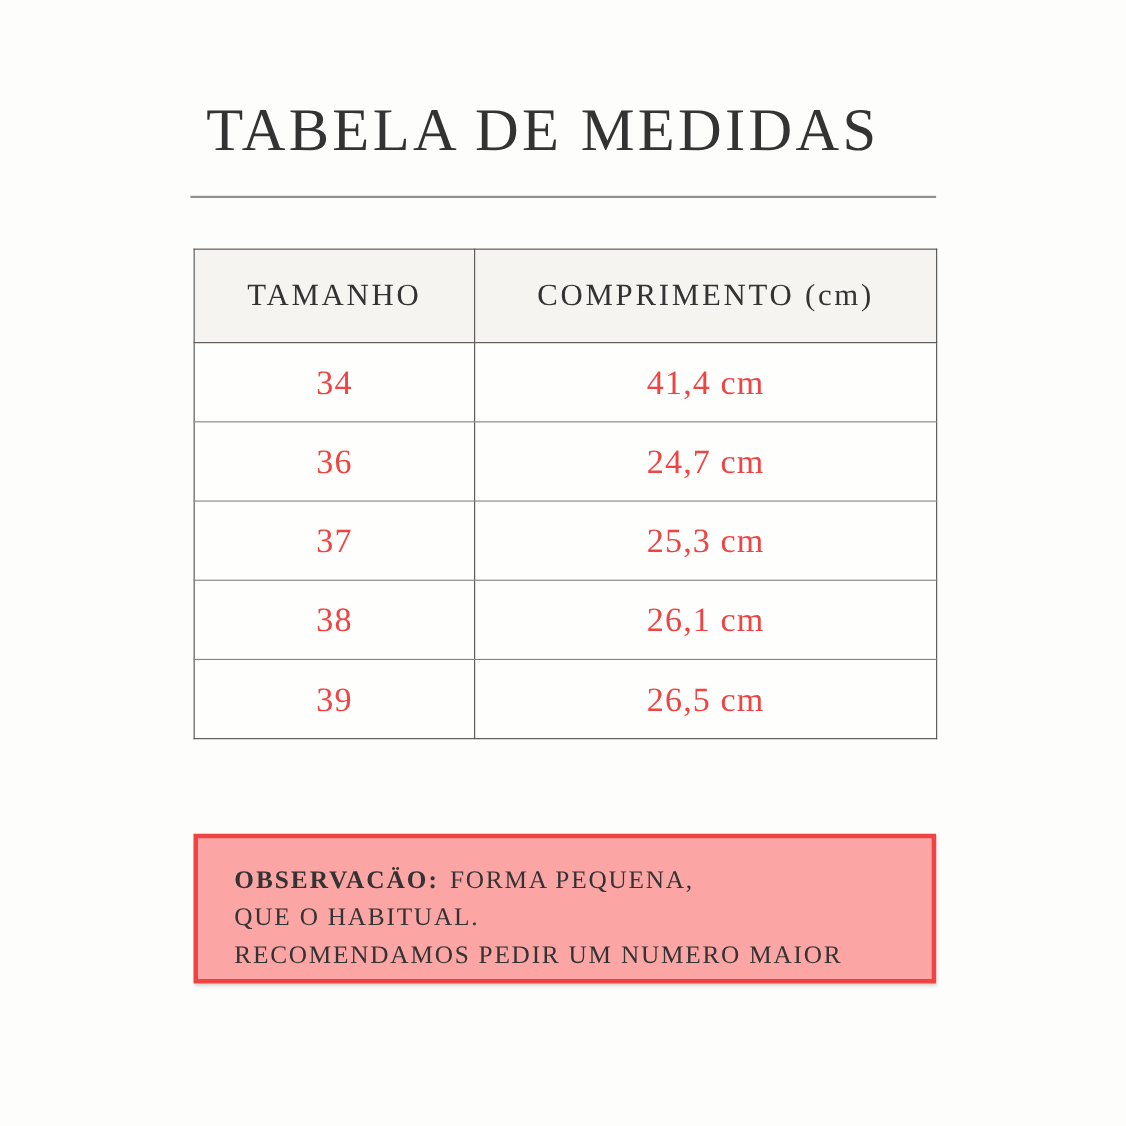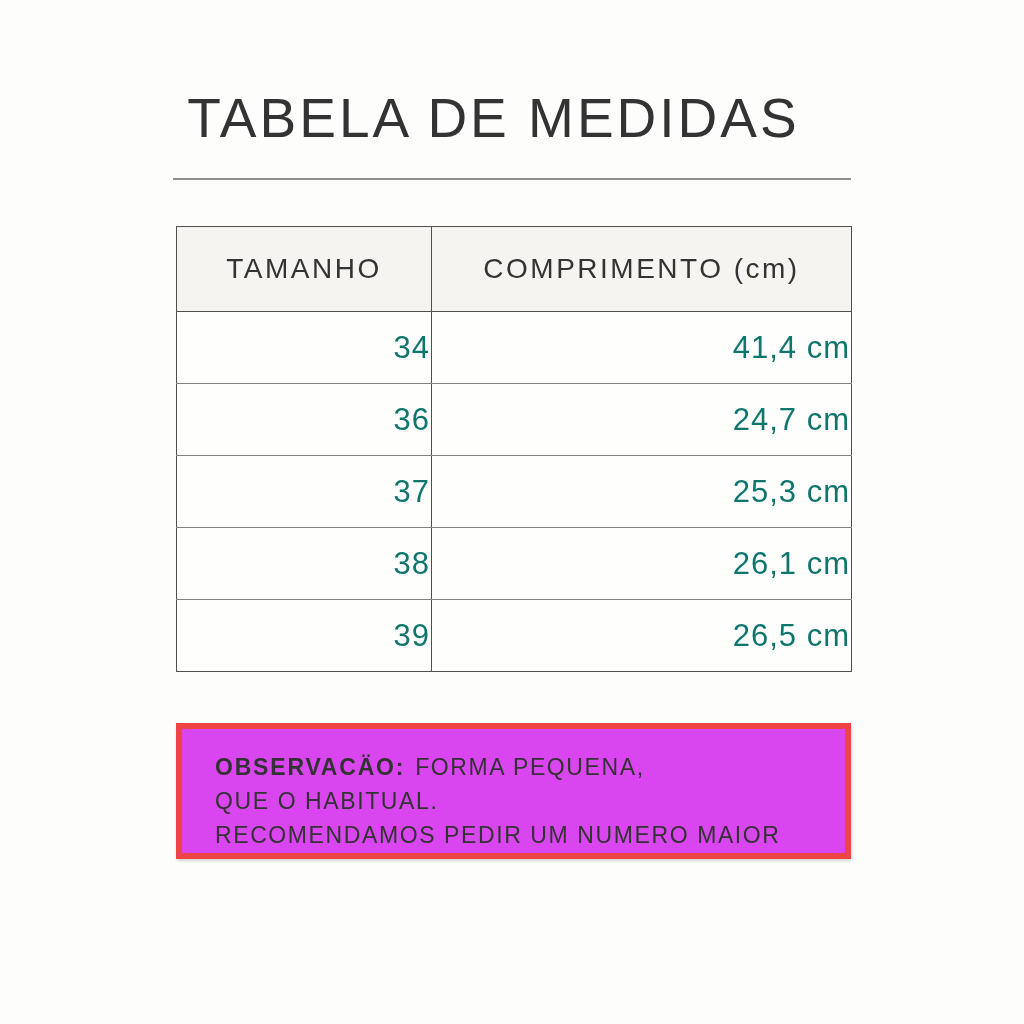--- a/index.html
+++ b/index.html
@@ -4,21 +4,21 @@
 <style>
   html, body {
     margin: 0;
     padding: 0;
   }
   .page {
     position: relative;
     width: 1024px;
     height: 1024px;
     background: #fdfdfc;
-    font-family: Liberation Sans, sans-serif;
+    font-family: Liberation Serif, serif;
     color: #333333;
     overflow: hidden;
   }
   .sheet {
     position: absolute;
     left: 176px;
     top: 0;
     width: 675px;
   }
   .page-title {
@@ -72,33 +72,33 @@
     font-weight: 500;
     letter-spacing: 2.5px;
     vertical-align: middle;
     color: #333333;
   }
   table.size-table td {
     height: 69px;
     font-size: 31px;
     font-weight: 400;
     letter-spacing: 1px;
-    text-align: right;
+    text-align: center;
     vertical-align: middle;
-    color: #0f766e;
+    color: #ef4444;
   }
   .observation-box {
     position: absolute;
-    top: 723px;
+    top: 758px;
     left: 0;
     width: 675px;
     height: 136px;
     box-sizing: border-box;
-    background: #d946ef;
-    border: 6px solid #ef4444;
+    background: #fca5a5;
+    border: 4px solid #ef4444;
     box-shadow: 1px 2px 3px rgba(0,0,0,0.16);
     padding: 21px 30px 0 33px;
   }
   .observation-line {
     margin: 0;
     font-size: 23px;
     line-height: 34px;
     letter-spacing: 1.6px;
     color: #333333;
     white-space: nowrap;

